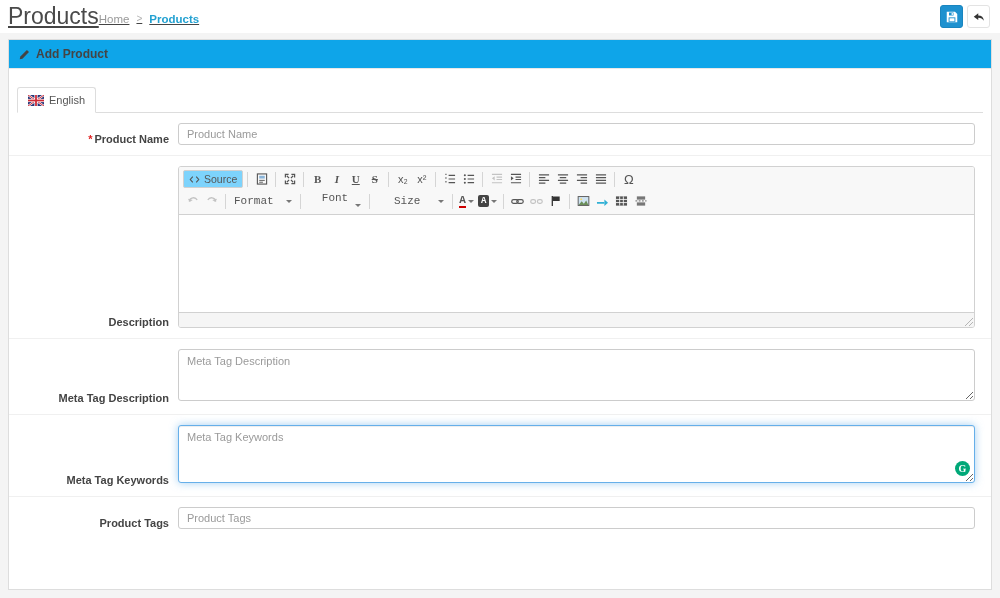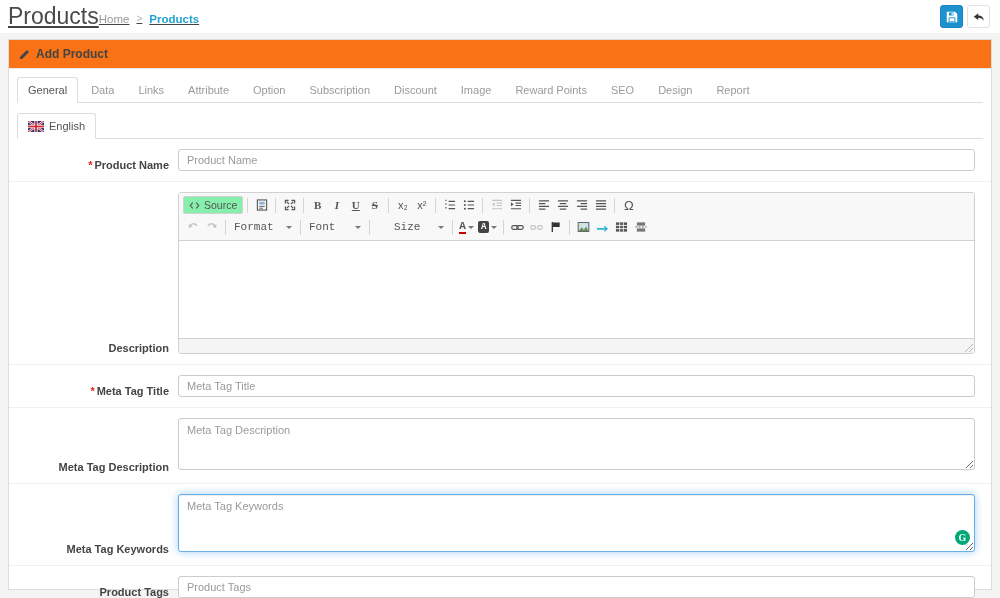--- a/index.html
+++ b/index.html
@@ -16,21 +16,21 @@
   .crumb-home { color:#999; }
   .crumb-sep { color:#b0b0b0; margin:0 7px; font-size:10px; }
   .crumb-link { color:#23a1d1; font-weight:700; text-decoration:none; }
   .header-actions { margin-left:auto; display:flex; gap:4px; }
   .hbtn { width:23px; height:23px; border-radius:3px; display:flex; align-items:center; justify-content:center; cursor:pointer; }
   .hbtn.save { background:#1e91cf; border:1px solid #1985bf; }
   .hbtn.back { background:#fff; border:1px solid #e3e3e3; }
   
   .content { background:#f4f4f4; padding:6px 8px 8px; height:565px; }
   .panel { background:#fff; border:1px solid #ddd; height:551px; }
-  .panel-heading { padding:7px 10px; background:#f97316; border-bottom:1px solid #e8e8e8;
+  .panel-heading { padding:7px 10px; background:#0ea5e9; border-bottom:1px solid #e8e8e8;
                    font-size:12px; font-weight:600; color:#444; display:flex; align-items:center; gap:6px; }
   .panel-body { padding:8px 0 0; }
   
   .tabs-wrap { padding:0 8px; }
   .nav-tabs { display:flex; border-bottom:1px solid #ddd; font-size:11px; }
   .nav-tabs .tab { padding:6px 10px; margin-right:2px; margin-bottom:-1px; color:#9a9a9a; cursor:pointer;
                    border:1px solid transparent; border-radius:3px 3px 0 0; text-decoration:none; white-space:nowrap; }
   .nav-tabs .tab.active { background:#fff; border-color:#ddd; border-bottom-color:#fff; color:#555; }
   .lang-tabs { margin-top:10px; }
   .lang-tabs .tab { display:flex; align-items:center; gap:5px; }
@@ -50,31 +50,31 @@
       box-shadow: inset 0 1px 1px rgba(0,0,0,.075), 0 0 8px rgba(102,175,233,.6); }
   .grammarly { position:absolute; right:5px; bottom:10px; width:15px; height:15px; border-radius:50%;
                background:#00a878; color:#fff; font-size:10px; font-weight:700; line-height:15px;
                text-align:center; font-family:"Liberation Serif", serif; }
   
   .cke { border:1px solid #d1d1d1; border-radius:3px; overflow:hidden; background:#fff; }
   .cke-top { background:#f8f8f8; border-bottom:1px solid #d1d1d1; padding:2px 4px 3px; }
   .cke-row { display:flex; align-items:center; height:20px; }
   .cke-btn { display:inline-flex; align-items:center; justify-content:center; min-width:19px; height:18px;
              padding:0 2px; color:#555; font-size:11px; cursor:pointer; border-radius:2px; }
-  .cke-btn.srcbtn { border:1px solid #d1d1d1; background:#86efac; padding:0 5px; gap:4px; font-size:10.5px; color:#555; }
+  .cke-btn.srcbtn { border:1px solid #d1d1d1; background:#7dd3fc; padding:0 5px; gap:4px; font-size:10.5px; color:#555; }
   .sep { width:1px; height:15px; background:#d5d5d5; margin:0 4px; flex-shrink:0; }
   .dis { opacity:.32; }
   .glyph-b { font-family:"Liberation Serif", serif; font-weight:700; }
   .glyph-i { font-family:"Liberation Serif", serif; font-style:italic; font-weight:600; }
   .glyph-u { font-family:"Liberation Serif", serif; text-decoration:underline; font-weight:600; }
   .glyph-s { font-family:"Liberation Serif", serif; text-decoration:line-through; font-weight:600; }
   .combo { display:flex; align-items:center; height:18px; padding:0 4px; font-size:11px; color:#555; cursor:pointer; }
   .combo .caret { margin-left:auto; width:0; height:0; border-top:3px solid #777;
                   border-left:3px solid transparent; border-right:3px solid transparent; }
-  .combo.w-format { width:66px; } .combo.w-font { width:60px; } .combo.w-size { width:58px;margin-left:16px; }
+  .combo.w-format { width:66px; } .combo.w-font { width:60px;flex-direction:column; } .combo.w-size { width:58px;margin-left:16px; }
   .a-color { font-weight:700; font-size:11px; border-bottom:2px solid #c00; line-height:11px; }
   .a-bg { font-weight:700; font-size:9px; background:#444; color:#fff; border-radius:2px; padding:1px 3px; }
   .mini-caret { width:0; height:0; border-top:3px solid #777; border-left:3px solid transparent;
                 border-right:3px solid transparent; margin-left:2px; }
   .cke-contents { height:97px; background:#fff; }
   .cke-bottom { height:15px; background:#f5f5f5; border-top:1px solid #d1d1d1; position:relative; }
   .grip { position:absolute; right:1px; bottom:1px; width:10px; height:10px;
           background:repeating-linear-gradient(135deg, transparent 0 2px, #b5b5b5 2px 3px);
           clip-path:polygon(100% 0, 100% 100%, 0 100%); }
   svg { display:block; }
@@ -119,34 +119,20 @@
         <svg width="11" height="11" viewBox="0 0 16 16" fill="#444">
           <path d="M11.5 1.5l3 3L5 14l-4 1 1-4z"></path>
         </svg>
       </span>
       <span>Add Product</span>
     </div>
 
     <div class="panel-body">
 
       <div class="tabs-wrap">
-        <div class="nav-tabs">
-          <a class="tab active">General</a>
-          <a class="tab">Data</a>
-          <a class="tab">Links</a>
-          <a class="tab">Attribute</a>
-          <a class="tab">Option</a>
-          <a class="tab">Subscription</a>
-          <a class="tab">Discount</a>
-          <a class="tab">Image</a>
-          <a class="tab">Reward Points</a>
-          <a class="tab">SEO</a>
-          <a class="tab">Design</a>
-          <a class="tab">Report</a>
-        </div>
 
         <div class="nav-tabs lang-tabs">
           <a class="tab active">
             <span>
               <svg width="16" height="11" viewBox="0 0 16 11">
                 <rect width="16" height="11" fill="#283577"></rect>
                 <path d="M0 0L16 11M16 0L0 11" stroke="#fff" stroke-width="2.2"></path>
                 <path d="M0 0L16 11M16 0L0 11" stroke="#cf2b37" stroke-width="1"></path>
                 <rect x="6.4" width="3.2" height="11" fill="#fff"></rect>
                 <rect y="3.9" width="16" height="3.2" fill="#fff"></rect>
@@ -385,28 +371,20 @@
             </div>
 
             <div class="cke-contents"></div>
             <div class="cke-bottom">
               <span class="grip"></span>
             </div>
           </div>
         </div>
       </div>
 
-      <div class="form-group">
-        <label class="col-label">
-          <span class="req">*</span><span>Meta Tag Title</span>
-        </label>
-        <div class="col-input">
-          <input class="form-control" type="text" placeholder="Meta Tag Title" style="">
-        </div>
-      </div>
 
       <div class="form-group">
         <label class="col-label">Meta Tag Description</label>
         <div class="col-input">
           <textarea class="form-control" placeholder="Meta Tag Description" style=""></textarea>
         </div>
       </div>
 
       <div class="form-group">
         <label class="col-label">Meta Tag Keywords</label>

